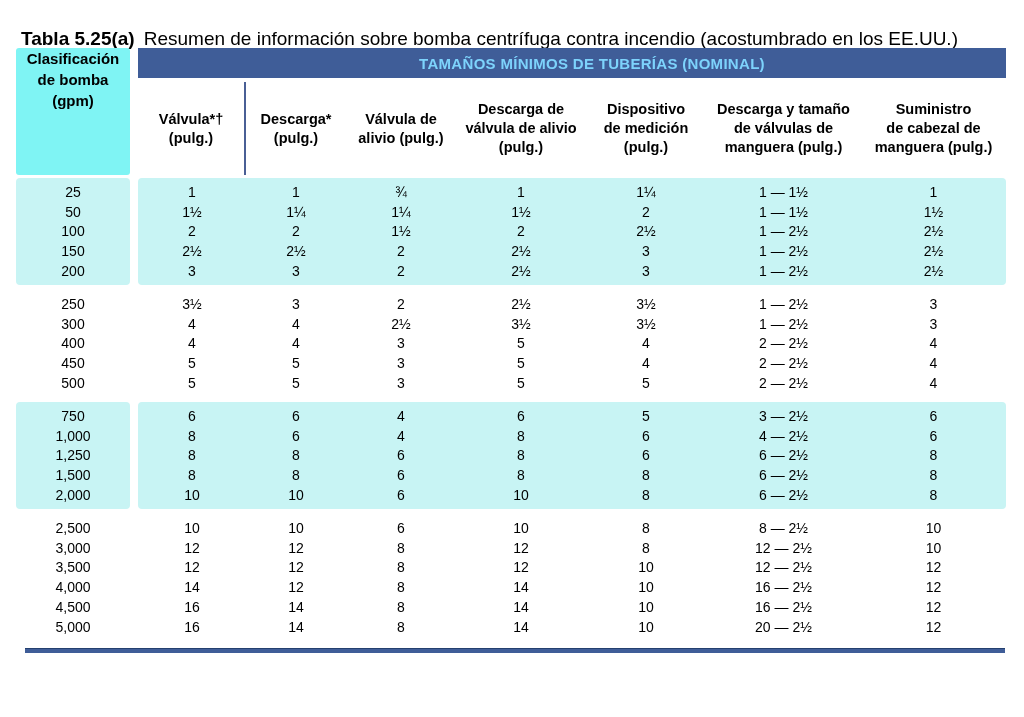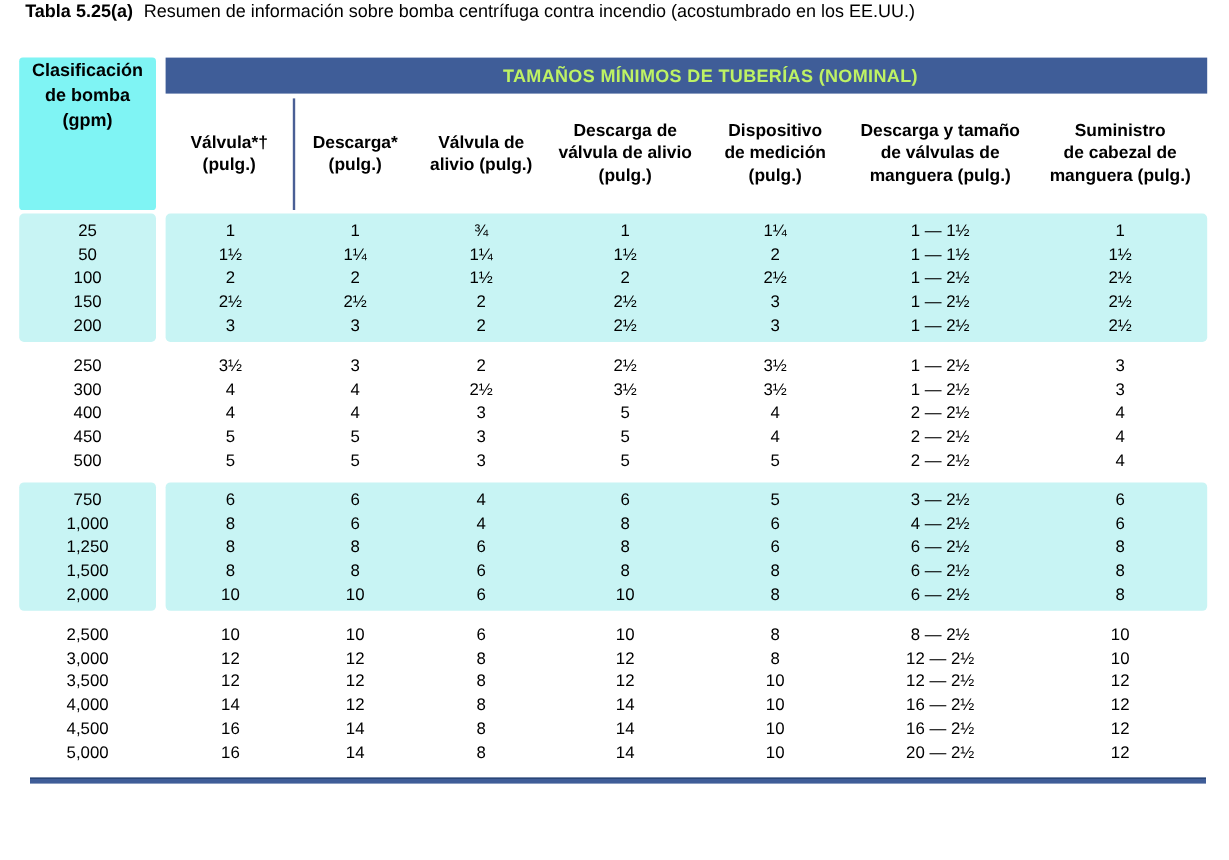--- a/index.html
+++ b/index.html
@@ -1,33 +1,33 @@
 <!DOCTYPE html>
 <html style="--banner-blue: #3F5D98; --divider-blue: #4A5F95; --cyan-bright: #7FF4F4; --cyan-band: #C8F4F4; --rule-blue: #3F5D98;"><head>
 <meta charset="utf-8">
 <style>
   html, body { margin:0; padding:0; background:#ffffff; }
   .page {
     position:relative; width:1024px; height:717px; background:#ffffff;
     font-family:"Liberation Sans", sans-serif; color:#000; overflow:hidden;
   }
-  .title { position:absolute; left:21px; top:1px; font-size:15px; white-space:nowrap; }
+  .title { position:absolute; left:21px; top:28px; font-size:19px; white-space:nowrap; }
   .title-label { font-weight:bold; margin-right:9px; }
 
   .table-wrap { position:absolute; left:16px; top:48px; width:990px; }
 
   .header-zone { display:flex; height:127px; }
   .corner-cell {
     width:114px; background:var(--cyan-bright,#7FF4F4); border-radius:3px;
     display:flex; flex-direction:column; justify-content:flex-start; text-align:center;
     font-weight:bold; font-size:15px; line-height:1.4;
   }
   .header-right { margin-left:8px; width:868px; display:flex; flex-direction:column; }
   .banner {
-    height:30px; background:var(--banner-blue,#3F5D98); color:#bef264; font-weight:bold;
+    height:30px; background:var(--banner-blue,#3F5D98); color:#7dd3fc; font-weight:bold;
     font-size:15px; display:flex; align-items:center; justify-content:center; letter-spacing:.3px;padding-left:40px;
   }
   .col-headers {
     flex:1; display:grid; grid-template-columns:108px 100px 110px 130px 120px 155px 145px;
     margin-top:4px;
   }
   .col-h {
     display:flex; flex-direction:column; justify-content:center; text-align:center;
     font-weight:bold; font-size:14.5px; line-height:1.3;
   }

